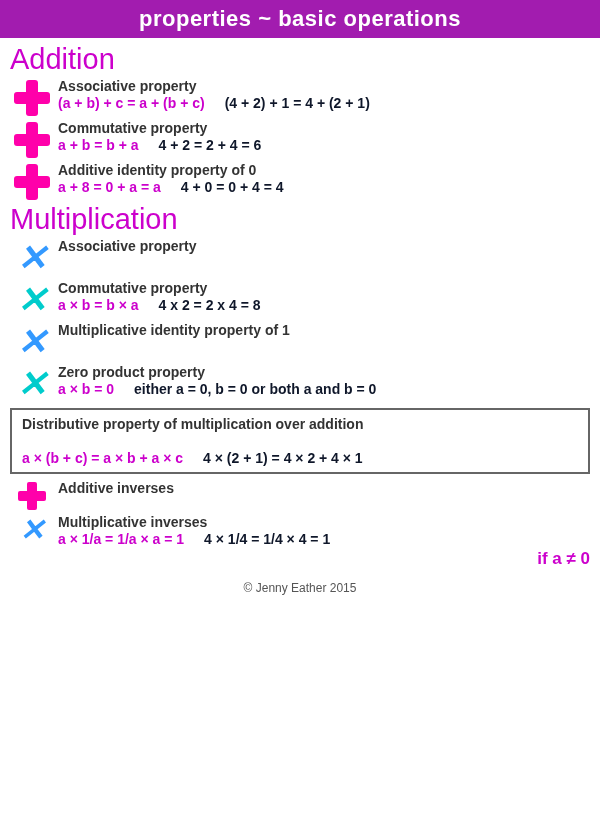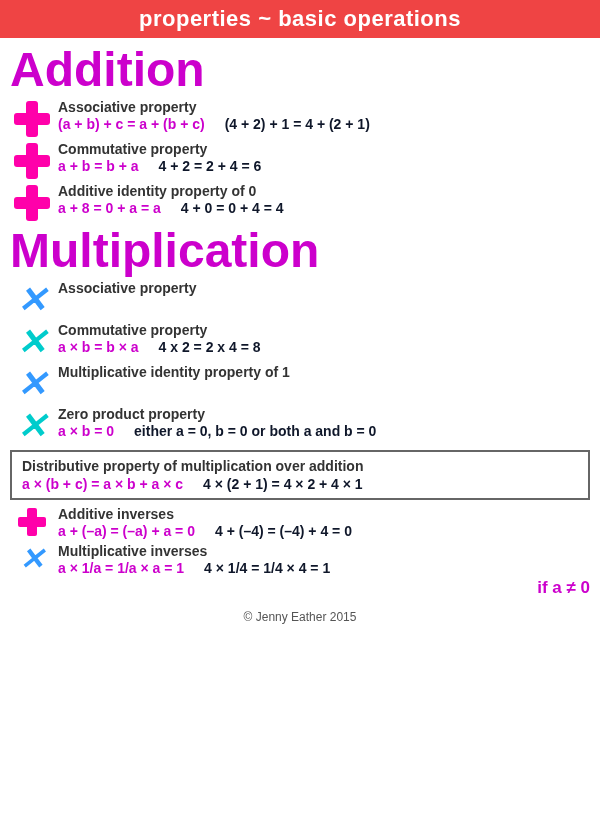--- a/index.html
+++ b/index.html
@@ -5,40 +5,40 @@
     * { margin: 0; padding: 0; box-sizing: border-box; }
     body {
       width: 600px;
       min-height: 836px;
       background: #fff;
       font-family: Arial, Helvetica, sans-serif;
       overflow-x: hidden;
     }
 
     .header {
-      background: #ef4444;
+      background: #a21caf;
       text-align: center;
       padding: 6px 10px;
     }
     .header-title {
       color: white;
       font-size: 22px;
       font-weight: bold;
       letter-spacing: 0.5px;
     }
 
     .main-content {
       padding: 6px 10px 4px 10px;
       background: #fff;
     }
 
     
     .section-title {
-      font-size: 48px;
-      font-weight: bold;
+      font-size: 29px;
+      font-weight: normal;
       color: #cc00cc;
       line-height: 1.1;
       margin-bottom: 2px;
     }
 
     
     .plus-icon {
       display: inline-block;
       width: 36px;
       height: 36px;
@@ -124,21 +124,21 @@
       border: 2px solid #666;
       padding: 6px 10px;
       margin: 6px 0;
       background: #fff;
     }
 
     .distributive-title {
       font-size: 14px;
       font-weight: bold;
       color: #333;
-      margin-bottom: 2px;
+      margin-bottom: 18px;
     }
 
     .footer {
       text-align: center;
       padding: 4px;
       color: #555;
       font-size: 12px;
     }
 
     .section-addition { margin-bottom: 4px; }
@@ -308,24 +308,20 @@
   </div>
 
   <div class="section-inverses">
 
     <div class="property-row">
       <div class="icon-cell">
         <span class="plus-icon-sm"></span>
       </div>
       <div class="property-text">
         <div class="property-name">Additive inverses</div>
-        <div class="formula-line">
-          <span class="property-formula">a + (–a) = (–a) + a = 0</span>
-          <span class="property-example">4 + (–4) = (–4) + 4 = 0</span>
-        </div>
       </div>
     </div>
 
     <div class="property-row">
       <div class="icon-cell">
         <span class="x-icon-sm">✕</span>
       </div>
       <div class="property-text">
         <div class="property-name">Multiplicative inverses</div>
         <div class="formula-line">

